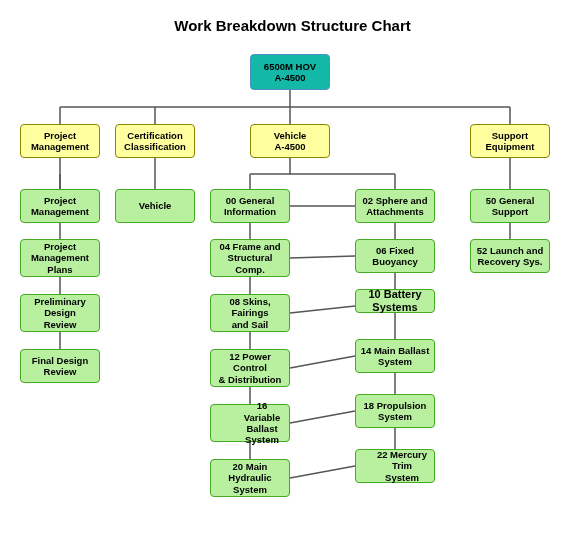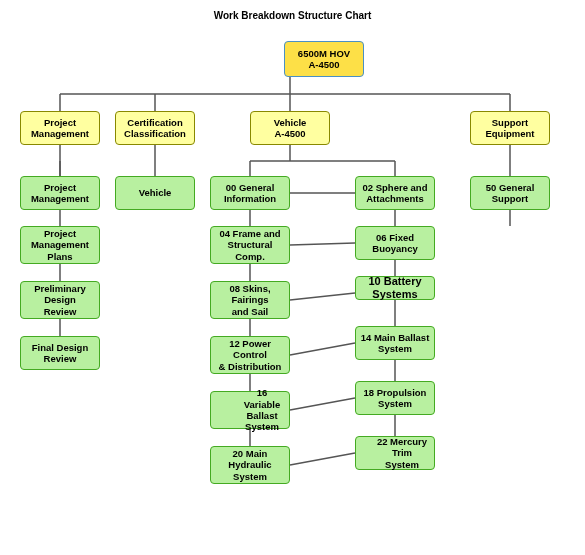--- a/index.html
+++ b/index.html
@@ -6,47 +6,47 @@
     body {
       background: #fff;
       font-family: Arial, sans-serif;
       font-size: 11px;
       width: 585px;
       min-height: 555px;
       padding: 10px;
     }
     h1 {
       text-align: center;
-      font-size: 10px;
+      font-size: 15px;
       font-weight: bold;
       margin-bottom: 10px;
       color: #000;
+      margin-top: 7px;
     }
     .chart-container {
       position: relative;
       width: 565px;
       height: 510px;
     }
     .node {
       position: absolute;
       text-align: center;
       border: 1.5px solid #333;
       border-radius: 4px;
       padding: 3px 4px;
       font-size: 10px;
       font-weight: bold;
       line-height: 1.2;
       display: flex;
       align-items: center;
       justify-content: center;
     }
     .blue {
-      background: #fde047;
+      background: #14b8a6;
       border-color: #4a90c4;
-      margin-left: 34px;
     }
     .yellow {
       background: #ffffa0;
       border-color: #888800;
     }
     .green {
       background: #b8f0a0;
       border-color: #44aa22;
     }
     svg.lines {
@@ -160,13 +160,15 @@
 System</div>
     <div class="node green" style="left: 345px; top: 350px; width: 80px; height: 34px; font-size: 9.5px; white-space: pre-line;">18 Propulsion
 System</div>
     <div class="node green" style="left: 200px; top: 415px; width: 80px; height: 38px; font-size: 9.5px; white-space: pre-line;">20 Main
 Hydraulic
 System</div>
     <div class="node green" style="left: 345px; top: 405px; width: 80px; height: 34px; font-size: 9.5px; white-space: pre-line; padding-left: 18px;">22 Mercury Trim
 System</div>
     <div class="node green" style="left: 460px; top: 145px; width: 80px; height: 34px; font-size: 9.5px; white-space: pre-line;">50 General
 Support</div>
+    <div class="node green" style="left: 460px; top: 195px; width: 80px; height: 34px; font-size: 9.5px; white-space: pre-line;">52 Launch and
+Recovery Sys.</div>
   </div>
 
 </body></html>

